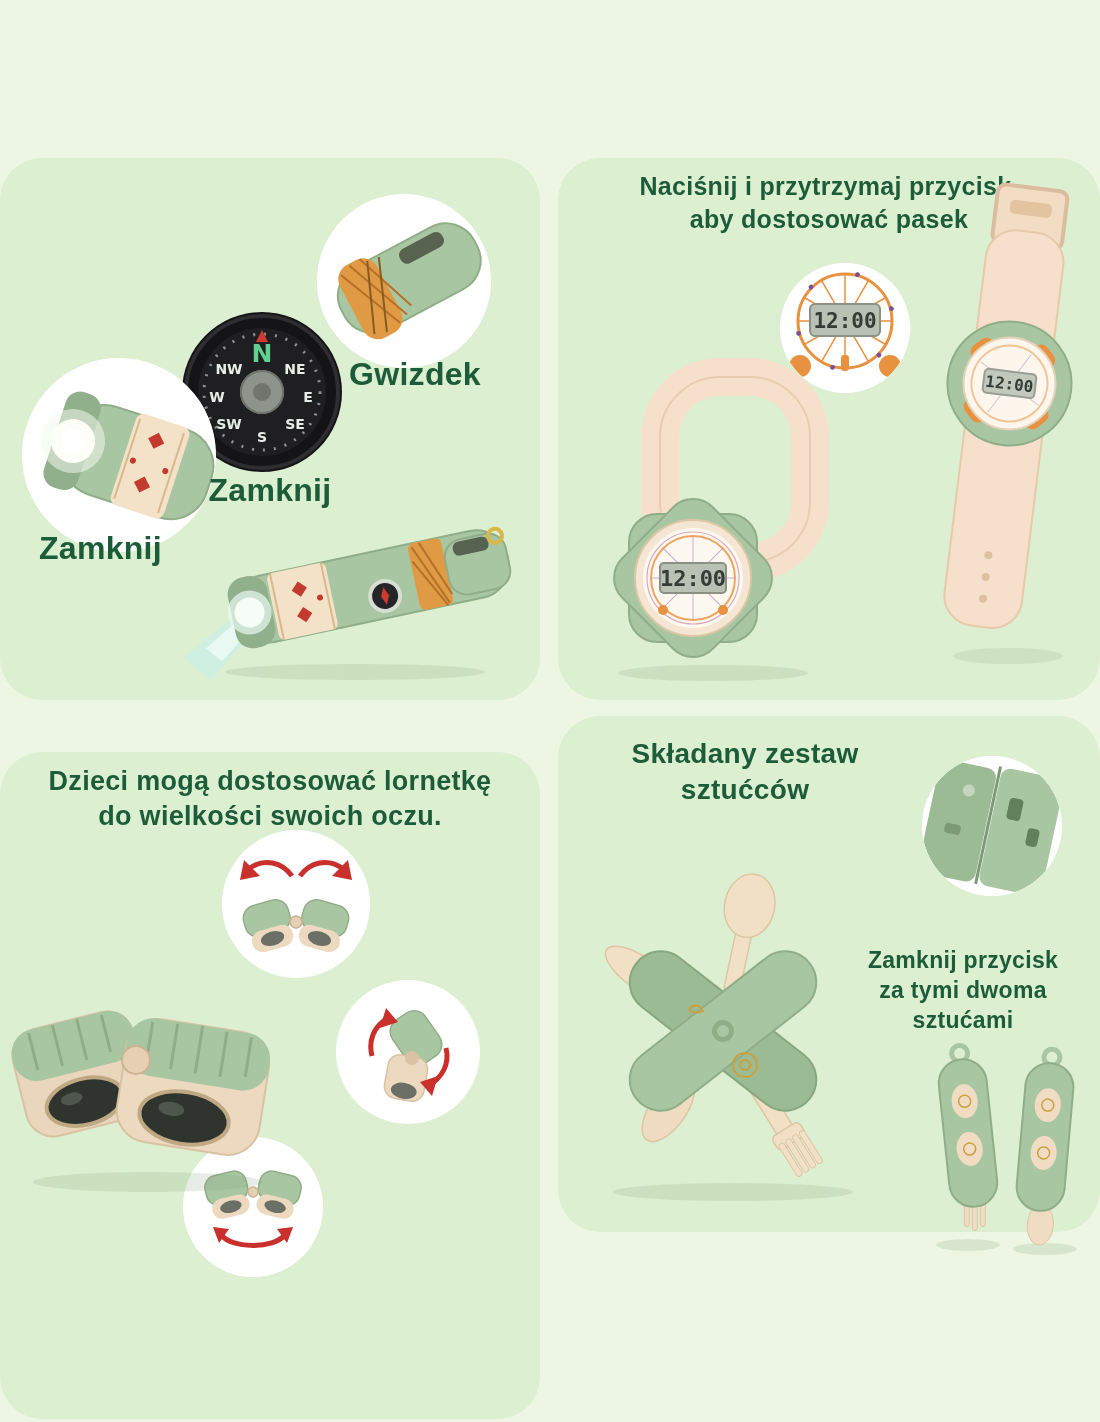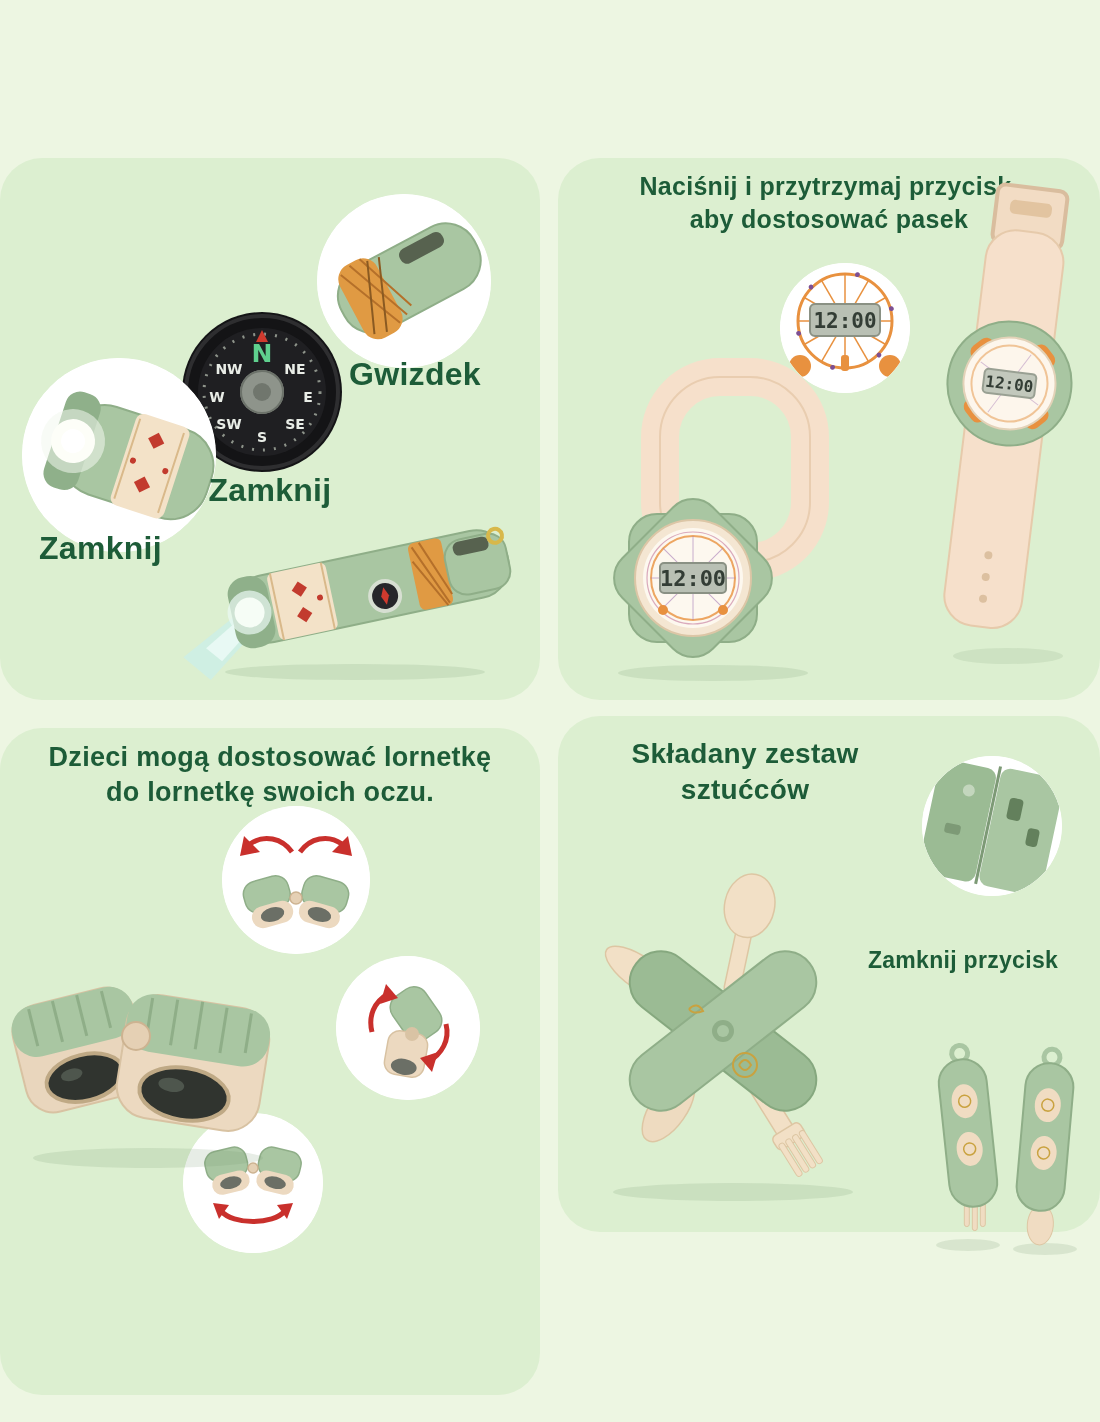--- a/index.html
+++ b/index.html
@@ -247,25 +247,25 @@
             <line y1="-12" y2="-36" transform="rotate(300)"></line>
           </g>
           <rect x="-26" y="-12" width="52" height="24" rx="4" fill="#c2c8bc" stroke="#99a093" stroke-width="2"></rect>
           <text class="lcd" y="6" text-anchor="middle" font-size="16">12:00</text>
         </g>
       </g>
     </svg>
   </div>
 </section>
 
-<section class="panel" style="left:0;top:728px;width:540px;height:667px;">
+<section class="panel" style="left:0;top:752px;width:540px;height:667px;">
 
   <div class="heading" style="left:0;top:12px;width:540px;font-size:27px;">
     <div>Dzieci mogą dostosować lornetkę</div>
-    <div>do lornetkę swoich oczu.</div>
+    <div>do wielkości swoich oczu.</div>
   </div>
 
   <div class="circle-callout" style="left:222px;top:78px;width:148px;height:148px;">
     <svg width="148" height="148" viewBox="0 0 148 148">
       <clipPath id="cp4">
           <circle cx="74" cy="74" r="74"></circle>
         </clipPath>
       <g clip-path="url(#cp4)">
         <circle cx="74" cy="74" r="74" fill="#ffffff"></circle>
         <g stroke="#c9302c" stroke-width="5" fill="none">
@@ -434,20 +434,21 @@
           <circle cx="22" cy="34" r="12"></circle>
           <path d="M16 34 q6 -10 12 0 q-6 10 -12 0"></path>
           <path d="M-34 -22 q8 -8 14 2 q-10 4 -14 -2"></path>
         </g>
       </g>
     </svg>
   </div>
 
   <div class="heading" style="left:275px;top:230px;width:260px;font-size:23px;">
     <div>Zamknij przycisk</div>
+    <div>za tymi dwoma sztućami</div>
   </div>
 
   <div class="figure" style="left:365px;top:305px;width:170px;height:235px;">
     <svg width="170" height="235" viewBox="0 0 170 235">
       <ellipse cx="45" cy="224" rx="32" ry="6" fill="#7c9a74" opacity="0.18"></ellipse>
       <ellipse cx="122" cy="228" rx="32" ry="6" fill="#7c9a74" opacity="0.18"></ellipse>
       <g transform="translate(45 112) rotate(-6)">
         <circle cy="-80" r="8" fill="none" stroke="#a9c6a2" stroke-width="5"></circle>
         <g fill="#f0dcc2" stroke="#ddc6a3" stroke-width="1">
           <rect x="-11" y="66" width="5" height="28" rx="2.5" transform="rotate(6 0 70)"></rect>

